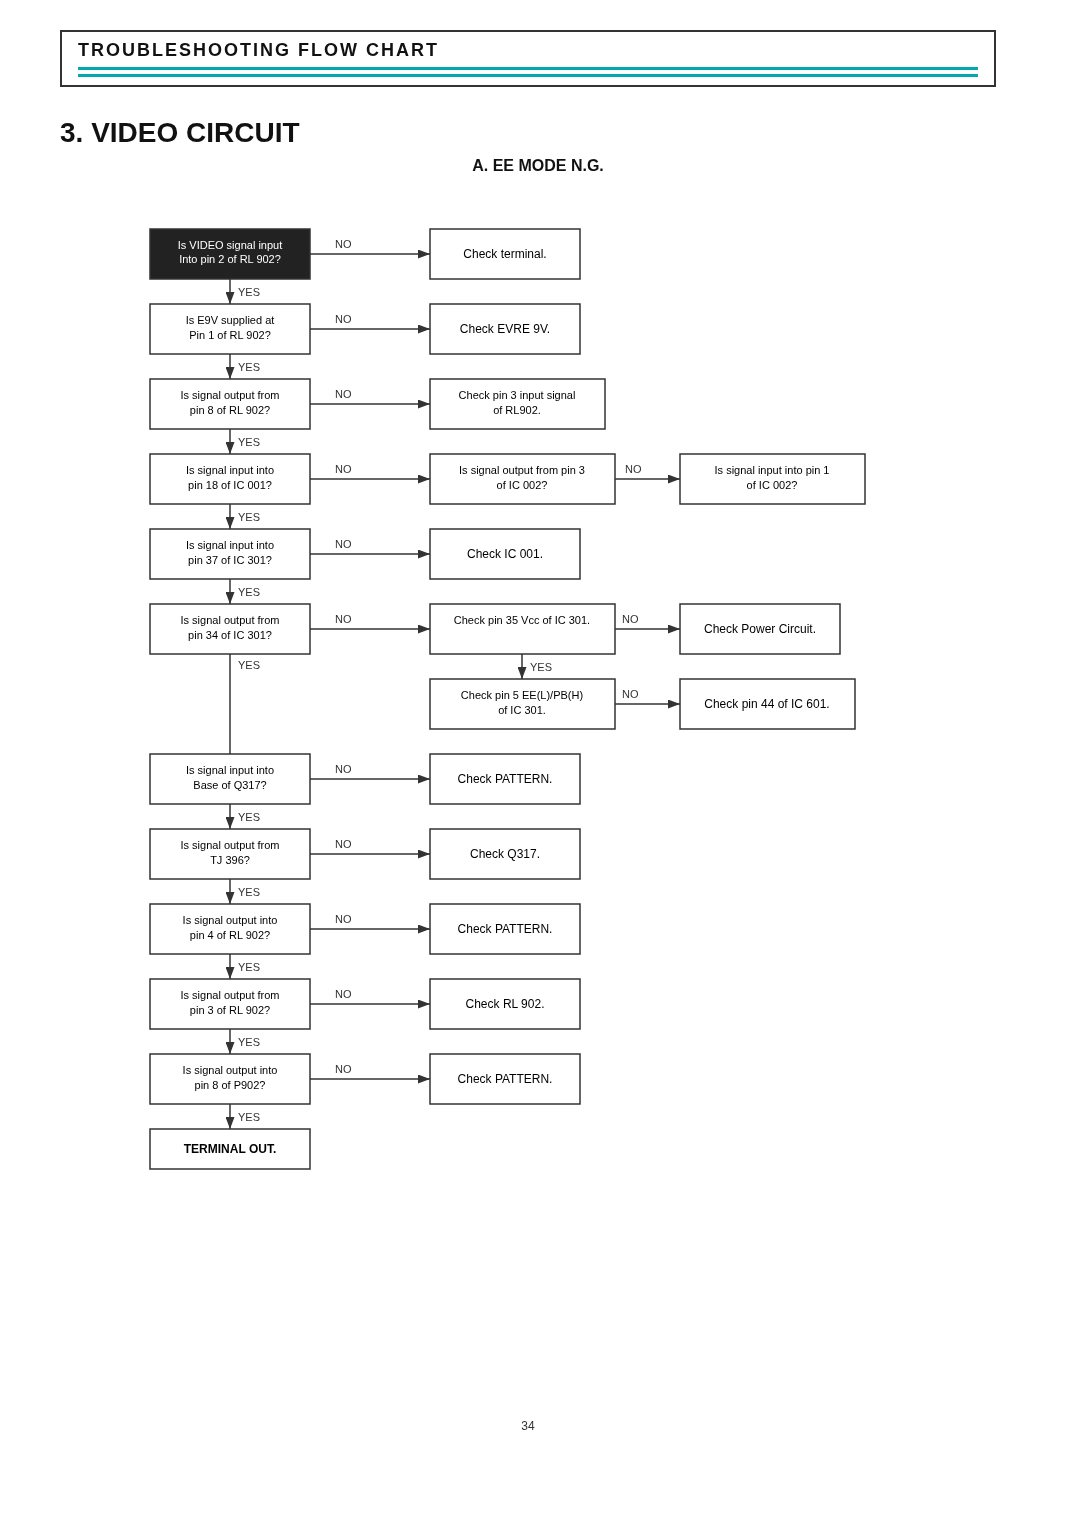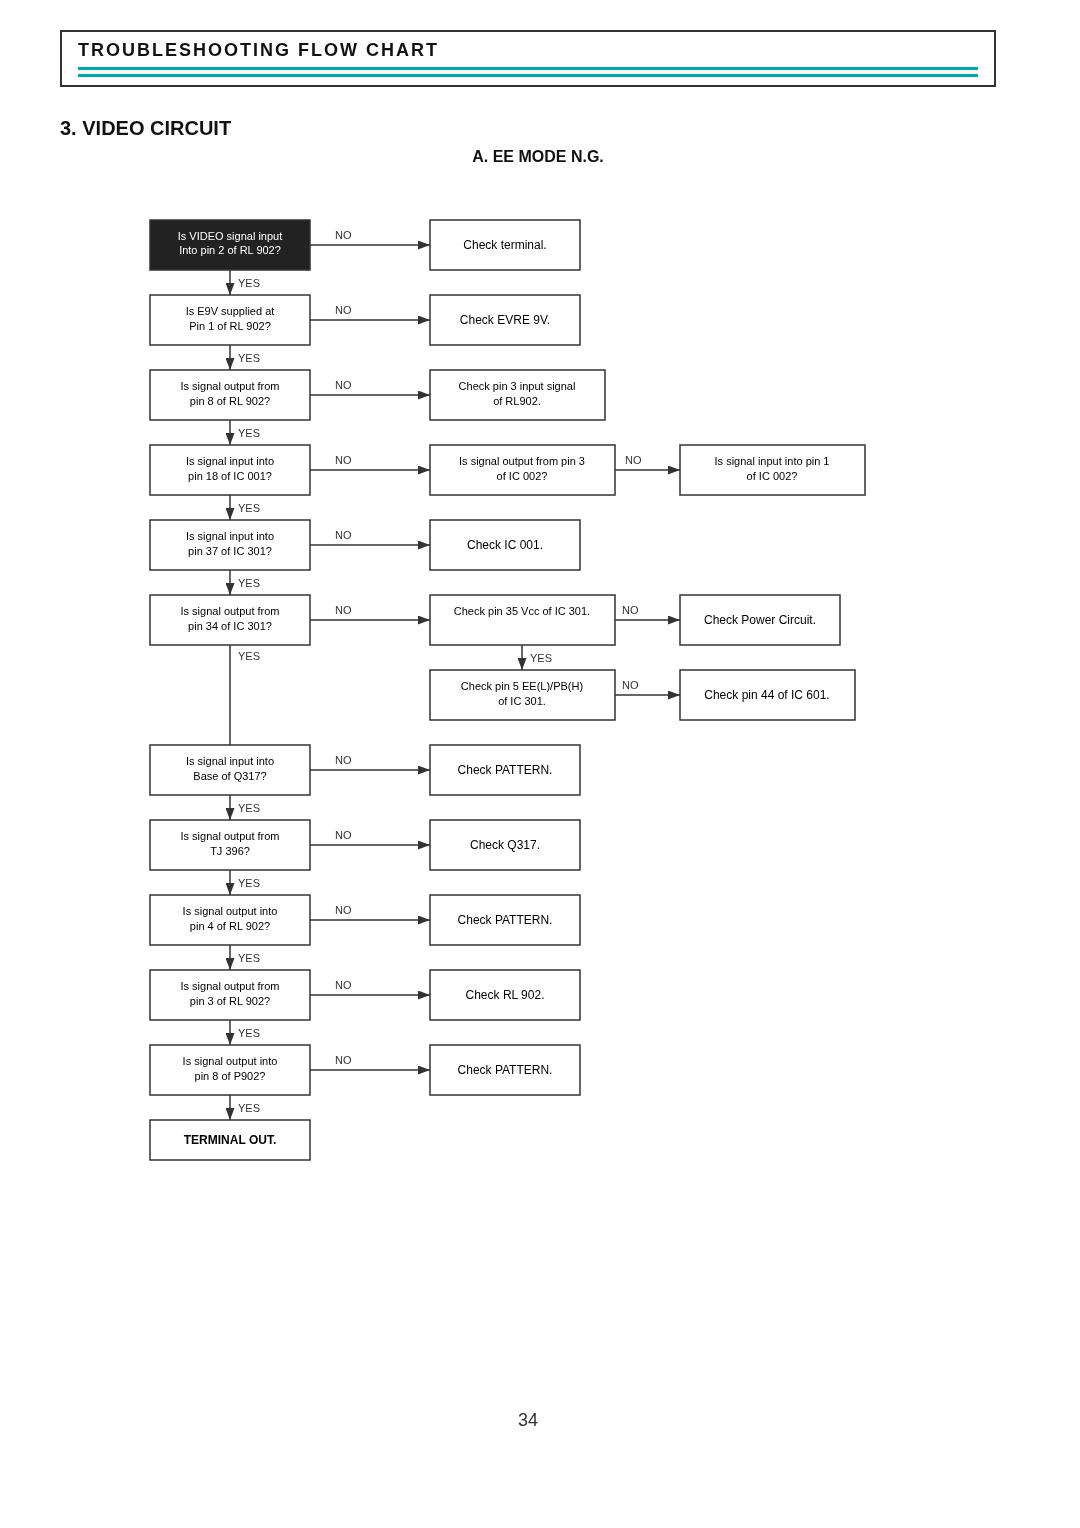--- a/index.html
+++ b/index.html
@@ -30,38 +30,38 @@
       background: #00aaaa;
       margin-top: 4px;
     }
     .header-title {
       font-size: 18px;
       font-weight: bold;
       letter-spacing: 2px;
       color: #111;
     }
     .section-title {
-      font-size: 20px;
+      font-size: 28px;
       font-weight: bold;
       margin-top: 30px;
       margin-bottom: 8px;
       color: #111;
     }
     .subsection-title {
       font-size: 16px;
       font-weight: bold;
       margin-bottom: 24px;
       color: #111;
       margin-left: 20px;
       text-align: center;
     }
     .page-num {
       text-align: center;
       margin-top: 40px;
-      font-size: 18px;
+      font-size: 12px;
       color: #333;
     }
     
     .flowchart-svg {
       display: block;
       margin: 0 auto;
     }
   </style>
 </head>
 <body>

